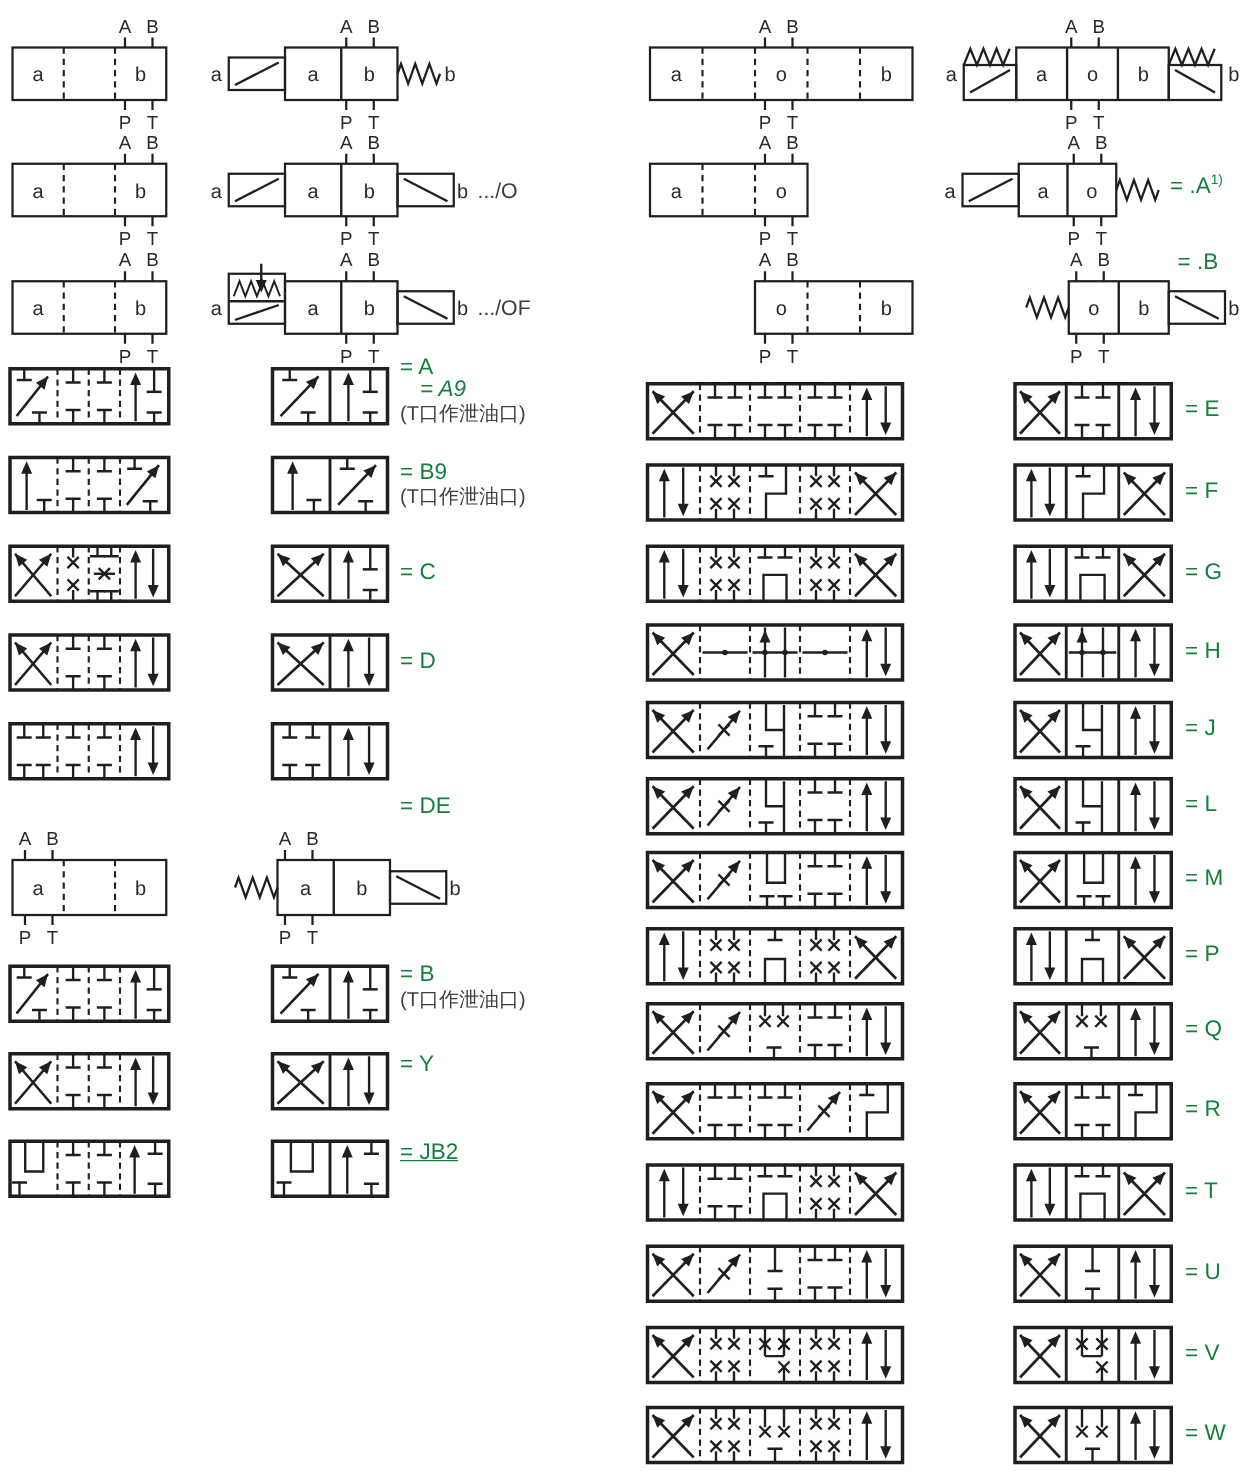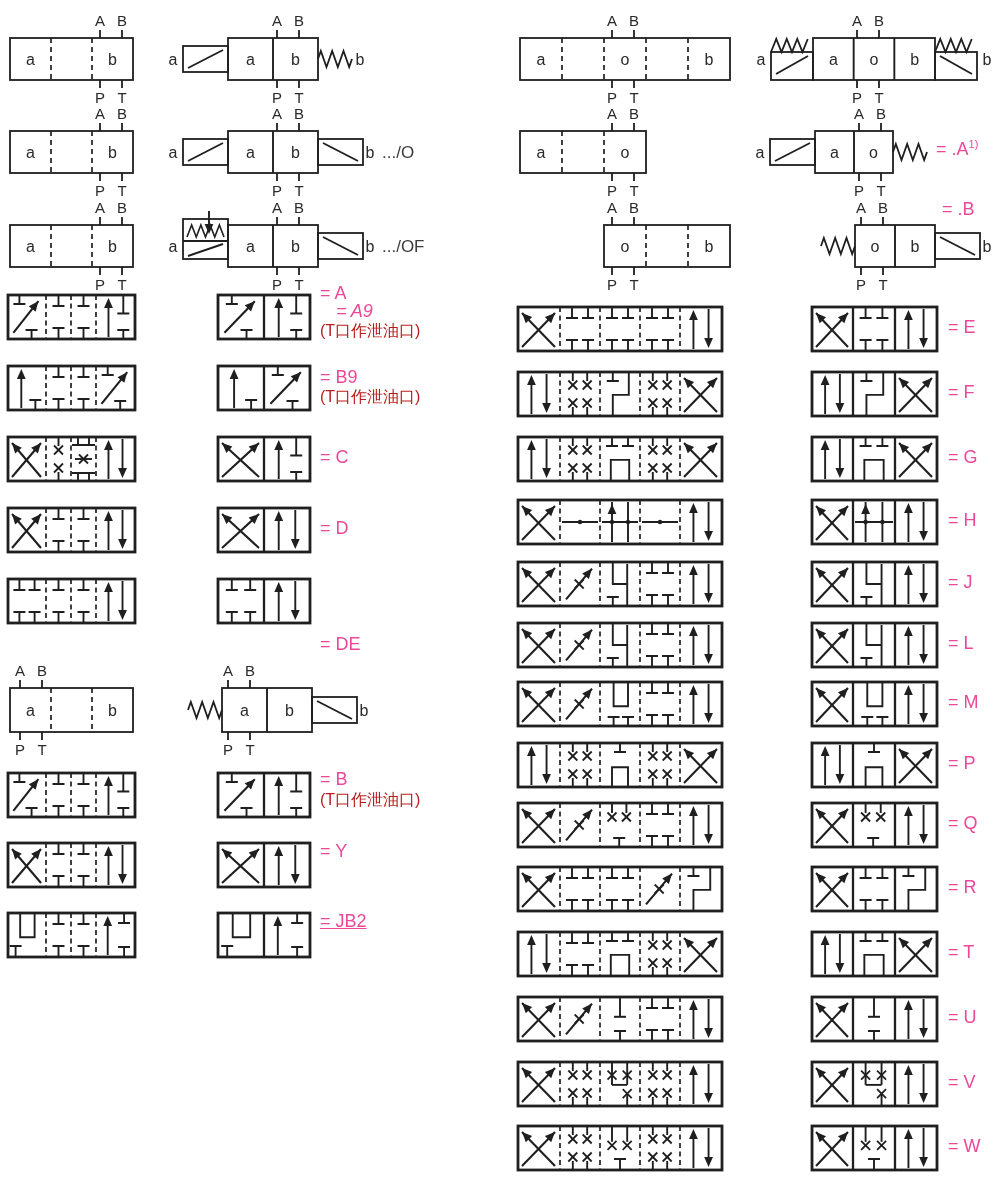--- a/index.html
+++ b/index.html
@@ -1,21 +1,21 @@
 <!DOCTYPE html>
 <html><head>
 <meta charset="utf-8">
 <style>
   html,body{margin:0;padding:0;background:#ffffff;}
   #page{position:relative;width:1000px;height:1179px;background:#ffffff;overflow:hidden;
         font-family:"Liberation Sans","DejaVu Sans",sans-serif;}
   #canvas{position:absolute;left:0;top:0;}
-  .glabel{position:absolute;color:#ec4899;font-size:18px;white-space:nowrap;line-height:1.1;}
+  .glabel{position:absolute;color:#15803d;font-size:18px;white-space:nowrap;line-height:1.1;}
   .glabel sup{font-size:11px;}
-  .gnote{position:absolute;color:#b91c1c;font-size:16px;white-space:nowrap;}
+  .gnote{position:absolute;color:#404040;font-size:16px;white-space:nowrap;}
   .suffix{position:absolute;color:#3c3c3c;font-size:17px;white-space:nowrap;}
 </style>
 </head>
 <body>
 
 <div id="page">
     <svg id="canvas" width="1000" height="1179">
       <g>
         <rect x="10" y="38" width="123" height="42" fill="none" stroke="#1f1f1f" stroke-width="1.8"></rect>
         <line x1="51" y1="38" x2="51" y2="80" stroke="#1f1f1f" stroke-width="1.7" stroke-dasharray="5 4"></line>

